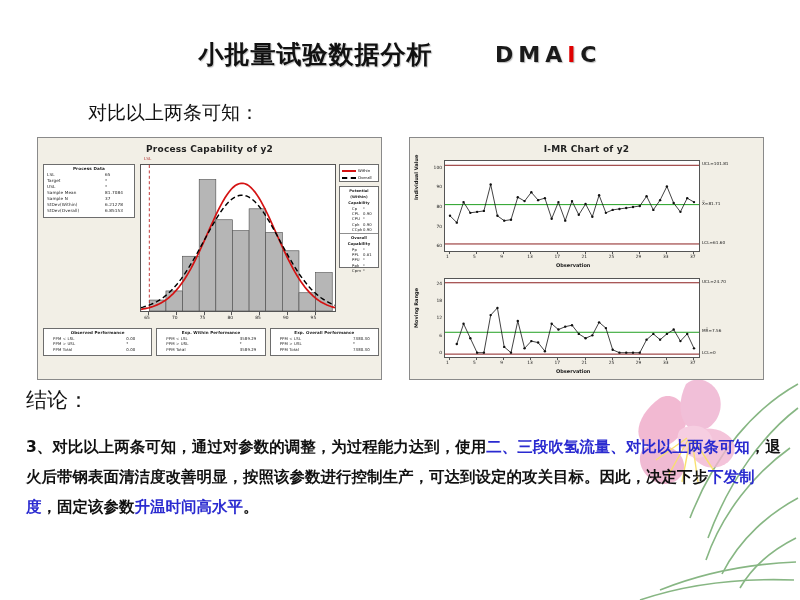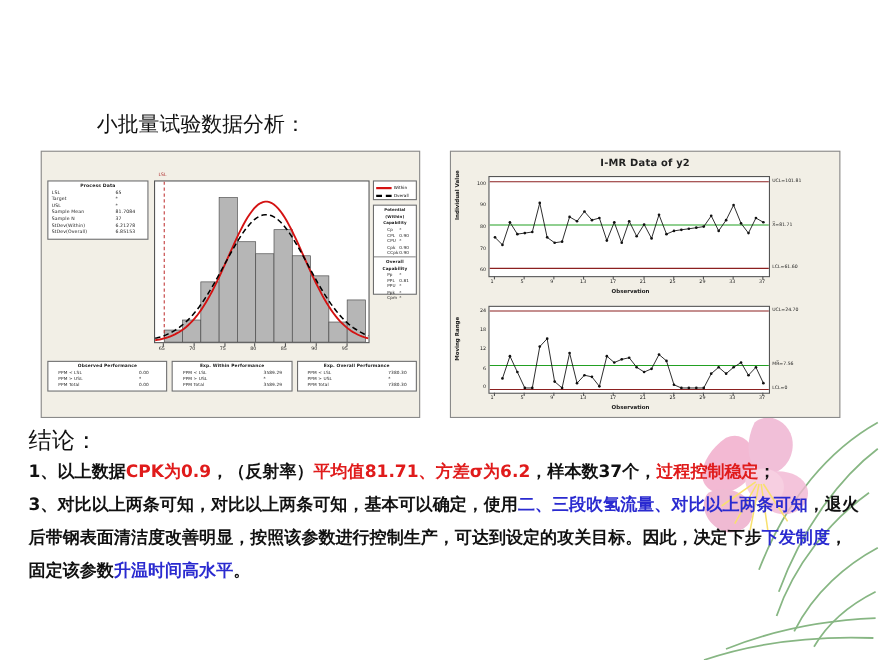--- a/index.html
+++ b/index.html
@@ -52,21 +52,21 @@
 
   .axlab{position:absolute;font-size:4.4px;color:#1a1a1a;
          font-family:"DejaVu Sans","Liberation Sans",sans-serif;}
   .axtitle{position:absolute;font-size:5px;font-weight:700;color:#1a1a1a;
          font-family:"DejaVu Sans","Liberation Sans",sans-serif;}
   .limlab{position:absolute;font-size:4.2px;color:#1a1a1a;white-space:nowrap;
          font-family:"DejaVu Sans","Liberation Sans",sans-serif;}
 
   
   #concl{position:absolute;left:26px;top:386px;width:756px;}
-  #concl-title{font-size:21px;color:#111;font-weight:400;margin-bottom:0;
+  #concl-title{font-size:21px;color:#111;font-weight:400;margin-bottom:18px;
       font-family:"DejaVu Sans","Liberation Sans",sans-serif;}
   .cline{font-size:15.5px;line-height:30px;color:#111;font-weight:700;
       font-family:"DejaVu Sans","Liberation Sans",sans-serif;white-space:nowrap;}
   .cline.wrap{white-space:normal;}
   .r{color:#e01b1b;}
   .b{color:#2a2ad0;}
 
   
   #watermark{position:absolute;left:334px;top:272px;width:170px;height:62px;
       opacity:.55;pointer-events:none;}
@@ -101,23 +101,28 @@
       <g stroke="#f7d94a" stroke-width="1.4" fill="none">
         <path d="M148 62 L128 98"></path>
           <path d="M150 62 L142 104"></path>
           <path d="M152 62 L158 104"></path>
         <path d="M154 62 L176 96"></path>
           <path d="M147 60 L116 82"></path>
       </g>
     </g>
   </svg>
 
-  <div id="subhead">小批量试验数据分析：</div>
+  <div id="title-row">
+    <span id="slide-title">小批量试验数据分析</span>
+    <span id="dmaic"><span>D</span><span>M</span><span>A</span><span class="hot">I</span><span>C</span></span>
+  </div>
+  <div id="subhead">对比以上两条可知：</div>
 
   <div id="cap-chart" class="chart-frame">
+    <div class="chart-title">Process Capability of y2</div>
 
     <div class="box mini" id="pd-box" style="left:5px;top:26px;width:92px;height:54px;">
       <div class="hdr">Process Data</div>
       <div id="pd-rows">
           <div class="kv">
             <span>LSL</span>
             <span>65</span>
           </div>
           <div class="kv">
             <span>Target</span>
@@ -286,21 +291,21 @@
           </div>
           <div class="kv" style="font-size: 3.9px; line-height: 5.4px;">
             <span style="padding-left: 6px;">PPM Total</span>
             <span style="min-width: 22px;">7380.30</span>
           </div>
         </div>
       </div>
   </div>
 
   <div id="imr-chart" class="chart-frame">
-    <div class="chart-title">I-MR Data of y2</div>
+    <div class="chart-title">I-MR Chart of y2</div>
 
     <div class="axtitle" style="left:3px;top:62px;transform:rotate(-90deg);transform-origin:left top;width:70px;">Individual Value</div>
     <div class="plot" id="i-plot" style="left:34px;top:22px;width:256px;height:92px;">
       <svg id="i-svg" width="254" height="90" viewBox="0 0 254 90">
           <line x1="0" x2="254" y1="4.28478260869565" y2="4.28478260869565" stroke="#8c2020" stroke-width="1"></line>
           <line x1="0" x2="254" y1="82.95652173913044" y2="82.95652173913044" stroke="#8c2020" stroke-width="1"></line>
           <line x1="0" x2="254" y1="43.610869565217406" y2="43.610869565217406" stroke="#22a022" stroke-width="1"></line>
           <path d="M5.0 54.8 L11.8 61.6 L18.6 41.1 L25.3 51.8 L32.1 50.9 L38.9 49.9 L45.7 23.5 L52.4 54.8 L59.2 59.7 L66.0 58.7 L72.8 36.2 L79.6 40.1 L86.3 31.3 L93.1 39.1 L99.9 37.2 L106.7 57.7 L113.4 41.1 L120.2 59.7 L127.0 40.1 L133.8 53.8 L140.6 43.0 L147.3 55.8 L154.1 34.2 L160.9 51.8 L167.7 48.9 L174.4 47.9 L181.2 47.0 L188.0 46.0 L194.8 45.0 L201.6 35.2 L208.3 48.9 L215.1 39.1 L221.9 25.4 L228.7 42.1 L235.4 50.9 L242.2 37.2 L249.0 41.1 " fill="none" stroke="#111" stroke-width=".8"></path>
           <circle cx="5" cy="54.78260869565217" r="1.2" fill="#111"></circle>
           <circle cx="11.777777777777779" cy="61.630434782608695" r="1.2" fill="#111"></circle>
@@ -456,18 +461,17 @@
         <div class="axlab" style="left: 280px; top: 222px;">37</div>
         <div style="position: absolute; left: 283px; top: 219px; width: 1px; height: 3px; background: rgb(85, 85, 85);"></div>
       </div>
     <div class="axtitle" style="left:146px;top:230px;">Observation</div>
   </div>
 
 
   <div id="concl">
     <div id="concl-title">结论：</div>
     <div id="concl-items">
-        <div class="cline"><span>1、</span><span>以上数据</span><span class="r">CPK为0.9</span><span>，（反射率）</span><span class="r">平均值81.71、方差σ为6.2</span><span>，样本数37个，</span><span class="r">过程控制稳定</span><span>；</span></div>
-        <div class="cline wrap"><span>3、</span><span>对比以上两条可知，对比以上两条可知，基本可以确定，使用</span><span class="b">二、三段吹氢流量、对比以上两条可知</span><span>，退火后带钢表面清洁度改善明显，按照该参数进行控制生产，可达到设定的攻关目标。因此，决定下步</span><span class="b">下发制度</span><span>，固定该参数</span><span class="b">升温时间高水平</span><span>。</span></div>
+        <div class="cline wrap"><span>3、</span><span>对比以上两条可知，通过对参数的调整，为过程能力达到，使用</span><span class="b">二、三段吹氢流量、对比以上两条可知</span><span>，退火后带钢表面清洁度改善明显，按照该参数进行控制生产，可达到设定的攻关目标。因此，决定下步</span><span class="b">下发制度</span><span>，固定该参数</span><span class="b">升温时间高水平</span><span>。</span></div>
       </div>
   </div>
 
 </div>
 
 </body></html>

